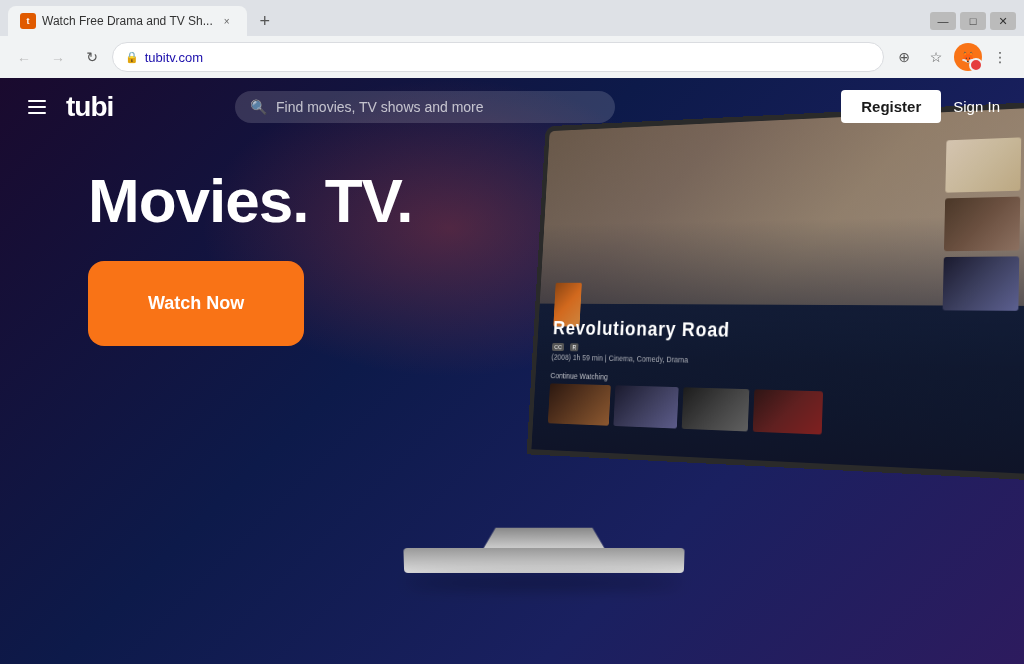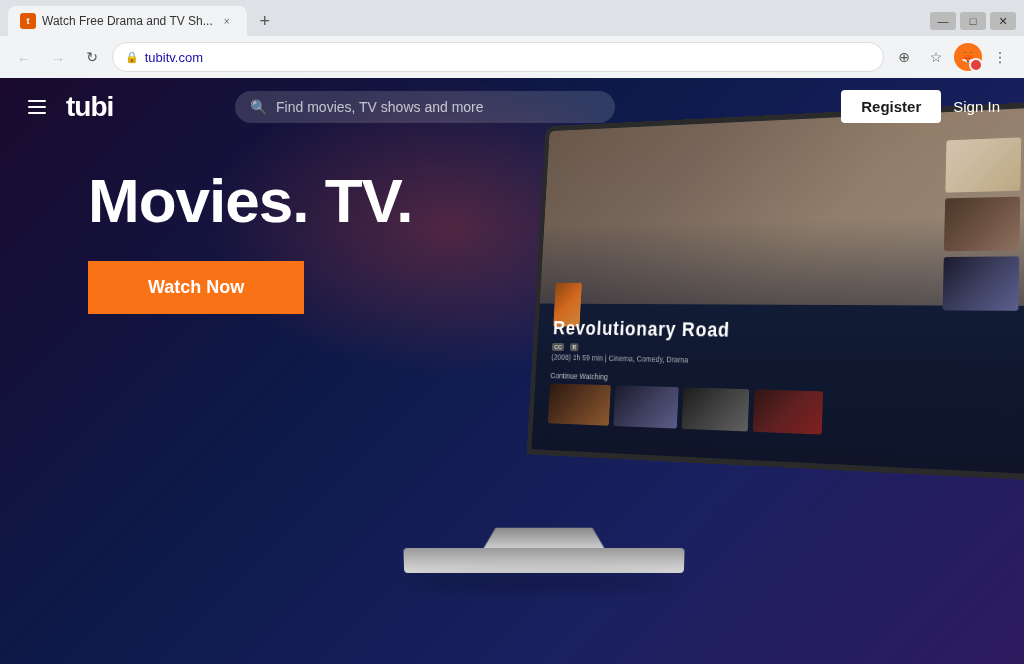--- a/index.html
+++ b/index.html
@@ -262,22 +262,22 @@
       font-size: 16px;
       color: rgba(255,255,255,0.7);
       margin-top: 16px;
       line-height: 1.5;
     }
     .watch-now-btn {
       margin-top: 28px;
       background: #f97316;
       color: white;
       border: none;
-      border-radius: 0;
-      padding: 16px 60px;
+      border-radius: 16px;
+      padding: 32px 60px;
       font-size: 18px;
       font-weight: 700;
       cursor: pointer;
       display: block;
     }
 
     
     .bg-glow {
       position: absolute;
       top: 0;

